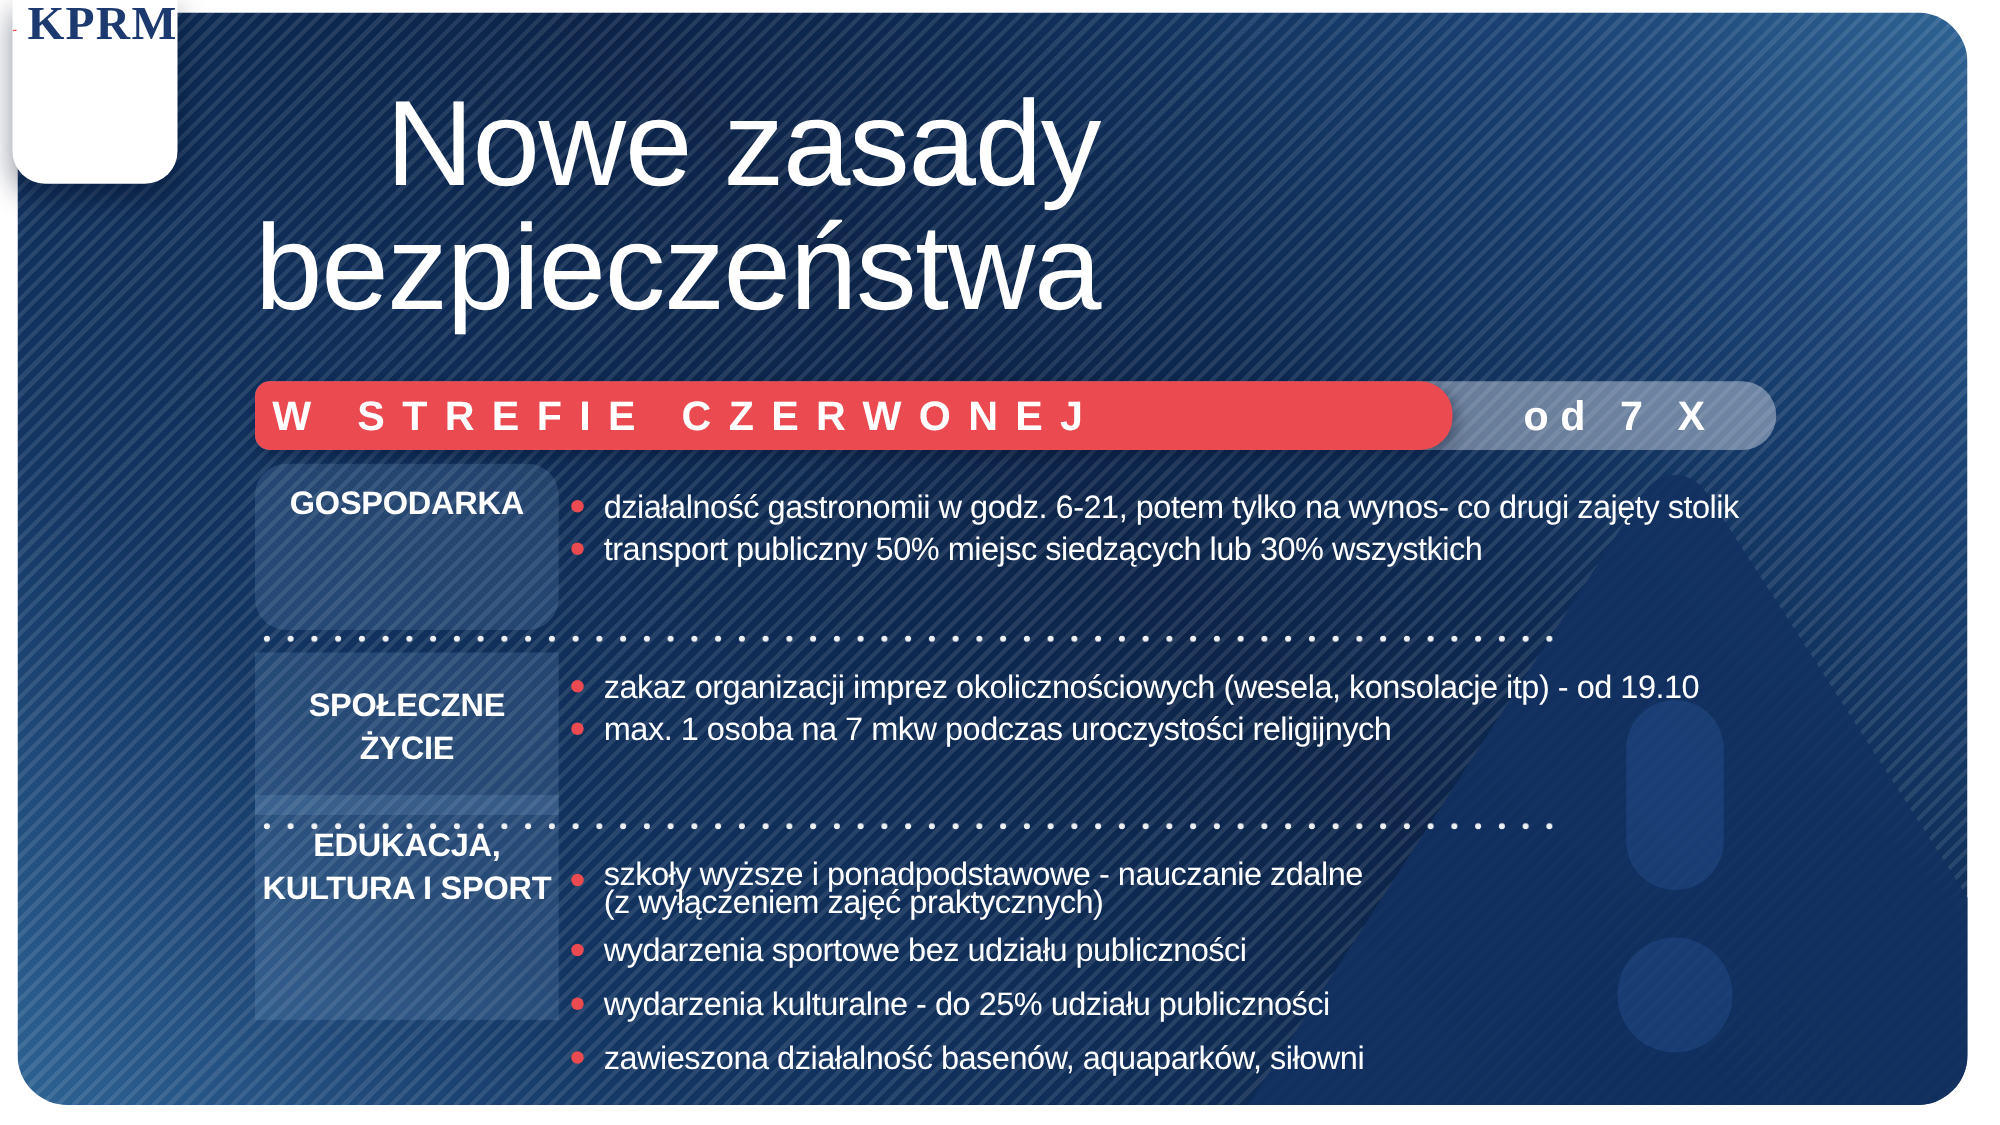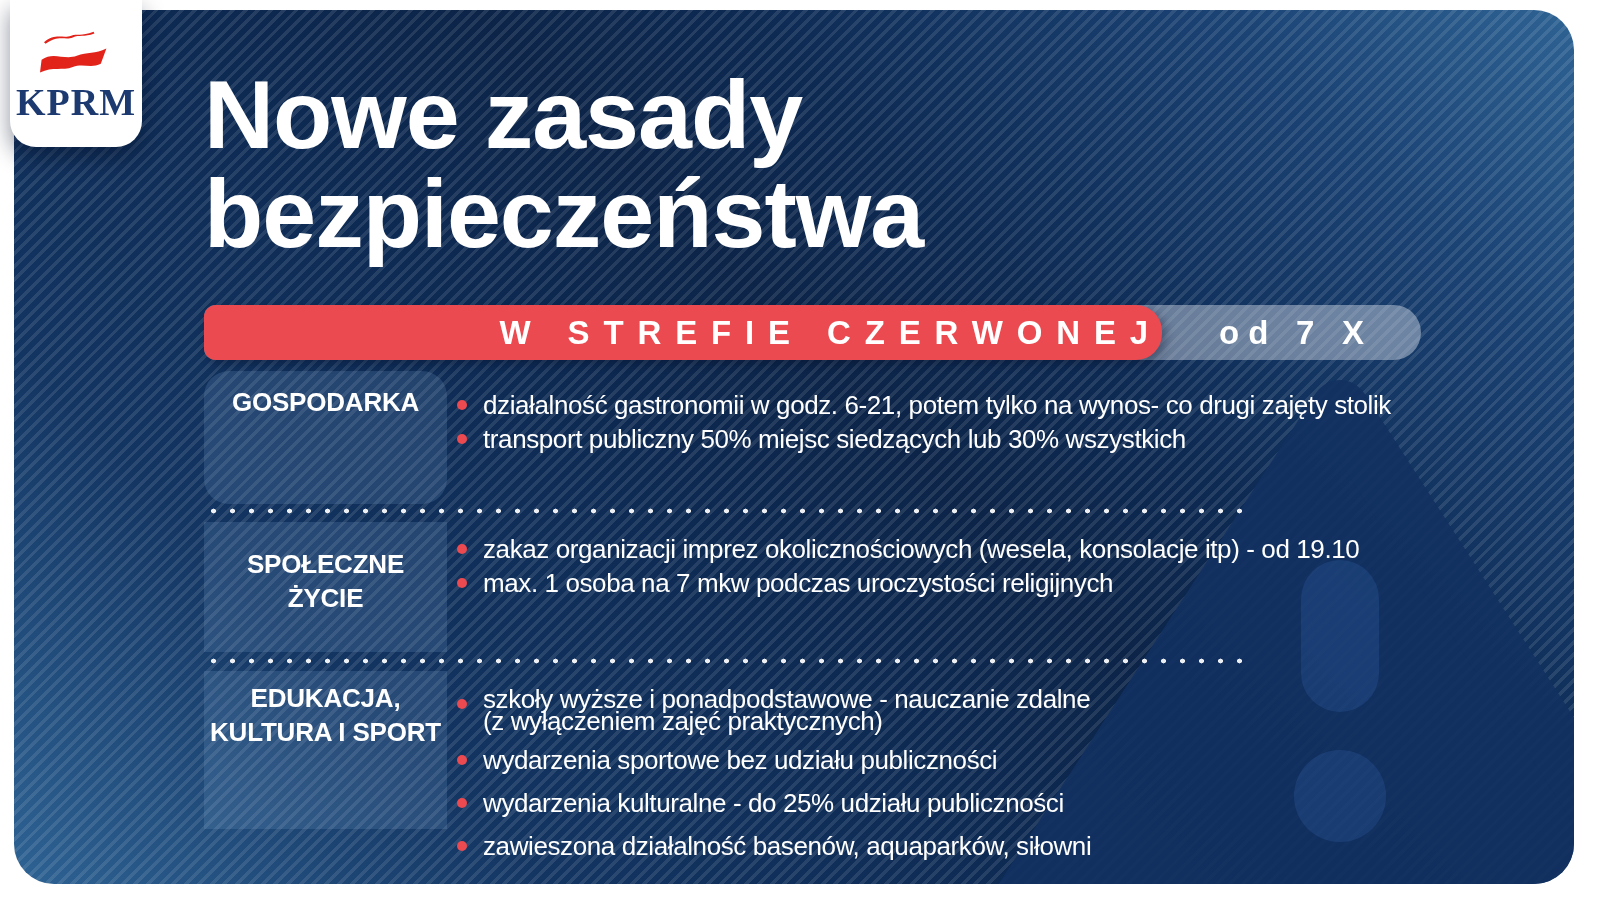--- a/index.html
+++ b/index.html
@@ -38,64 +38,65 @@
   
   .logo-box{
     position:absolute;
     left:10px; top:0;
     width:132px; height:147px;
     background:#ffffff;
     border-radius:0 0 26px 26px;
     box-shadow:0 10px 22px rgba(5,15,40,0.45);
     z-index:6;
     display:flex;
-    flex-direction:column;
-    align-items:center;
+    flex-direction:row;
+    align-items:flex-start;
     justify-content:center;
     gap:8px;
   }
   .logo-flag{width:92px;height:48px;}
   .logo-text{
     font-family:"Liberation Serif","DejaVu Serif",serif;
     font-weight:700;
     font-size:38px;
     color:var(--logo-navy);
     letter-spacing:1px;
     line-height:1;
   }
   
   .title{
     position:absolute;
     left:190px; top:55px;
     color:#ffffff;
     font-size:97px;
-    font-weight:700;
+    font-weight:400;
     line-height:99px;
     letter-spacing:-1px;
     z-index:3;
+    text-align:right;
   }
   
   .banner{
     position:absolute;
     left:190px; top:295px;
     width:1217px; height:55px;
     z-index:3;
   }
   .banner-gray{
     position:absolute; inset:0;
     background:rgba(214,221,232,0.45);
     border-radius:12px 28px 28px 12px;
     display:flex; align-items:center;
   }
   .banner-red{
     position:absolute; left:0; top:0; bottom:0;
     width:958px;
     background:var(--accent-red);
     border-radius:12px 26px 26px 12px;
-    display:flex; align-items:center; justify-content:flex-end;
+    display:flex; align-items:center; justify-content:flex-start;
     box-shadow:4px 4px 10px rgba(5,15,40,0.35);
     z-index:2;
   }
   .banner-red-label{
     color:#ffffff; font-weight:700; font-size:33px;
     letter-spacing:0.42em; white-space:nowrap;
     text-indent:0.42em;
   }
   .banner-date{
     position:absolute; left:958px; right:0; top:0; bottom:0;
@@ -108,21 +109,21 @@
   .label-panel{
     position:absolute; left:190px; width:243px;
     background:rgba(140,183,226,0.17);
     color:#ffffff; font-weight:700;
     text-align:center;
     z-index:2;
   }
   .label-line{font-size:26px; line-height:34px; letter-spacing:-0.2px;}
   .panel-1{top:361px; height:133px; padding-top:14px;border-radius:25px;}
   .panel-2{top:512px; height:130px; padding-top:25px;}
-  .panel-3{top:661px; height:158px; padding-top:10px;}
+  .panel-3{top:626px; height:180px; padding-top:23px;}
   .rules{
     position:absolute; left:443px;
     list-style:none; z-index:3;
   }
   .rules-1{top:378px;}
   .rules-2{top:522px;}
   .rules-3{top:672px;}
   .rule{
     position:relative;
     padding-left:26px;

